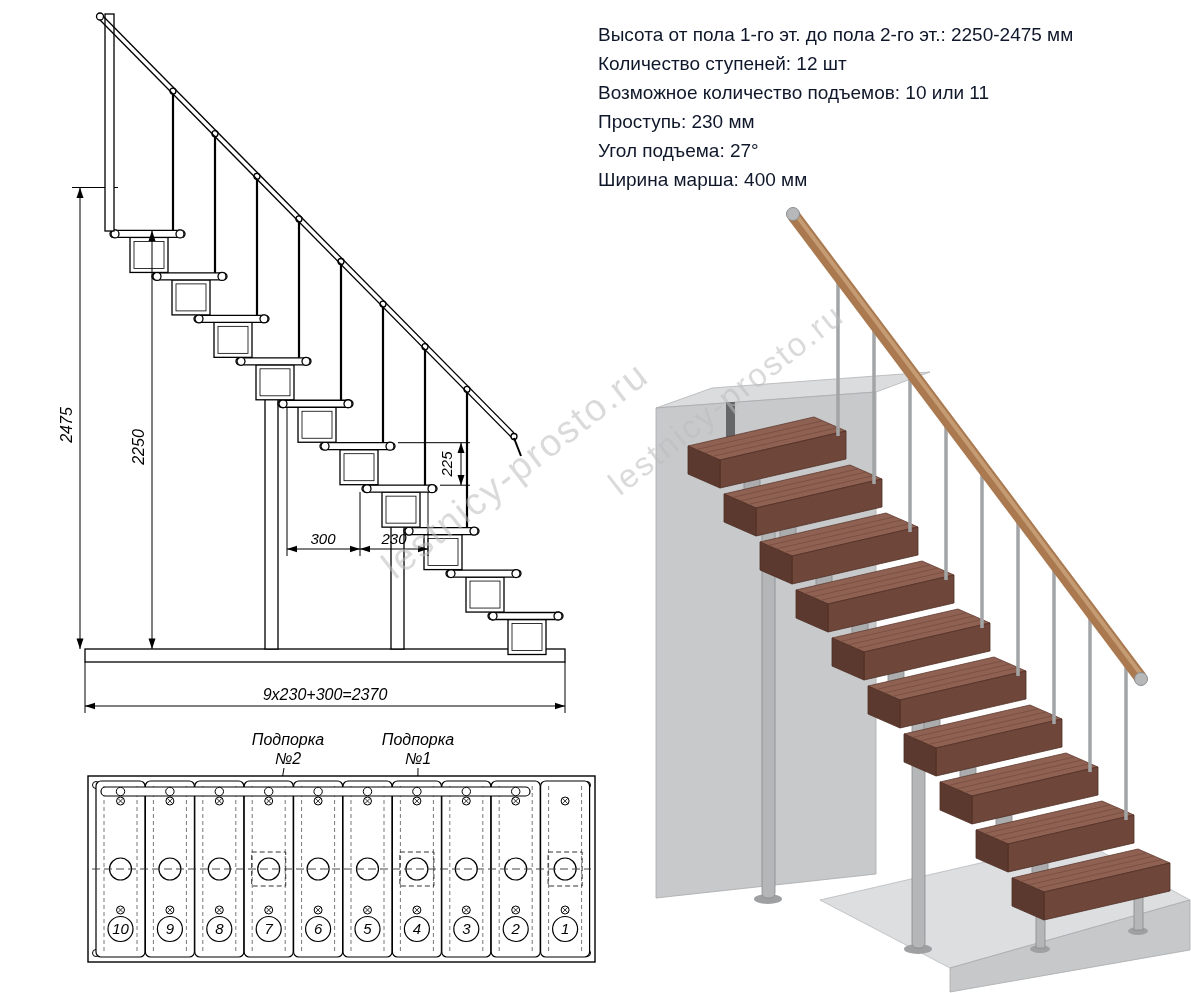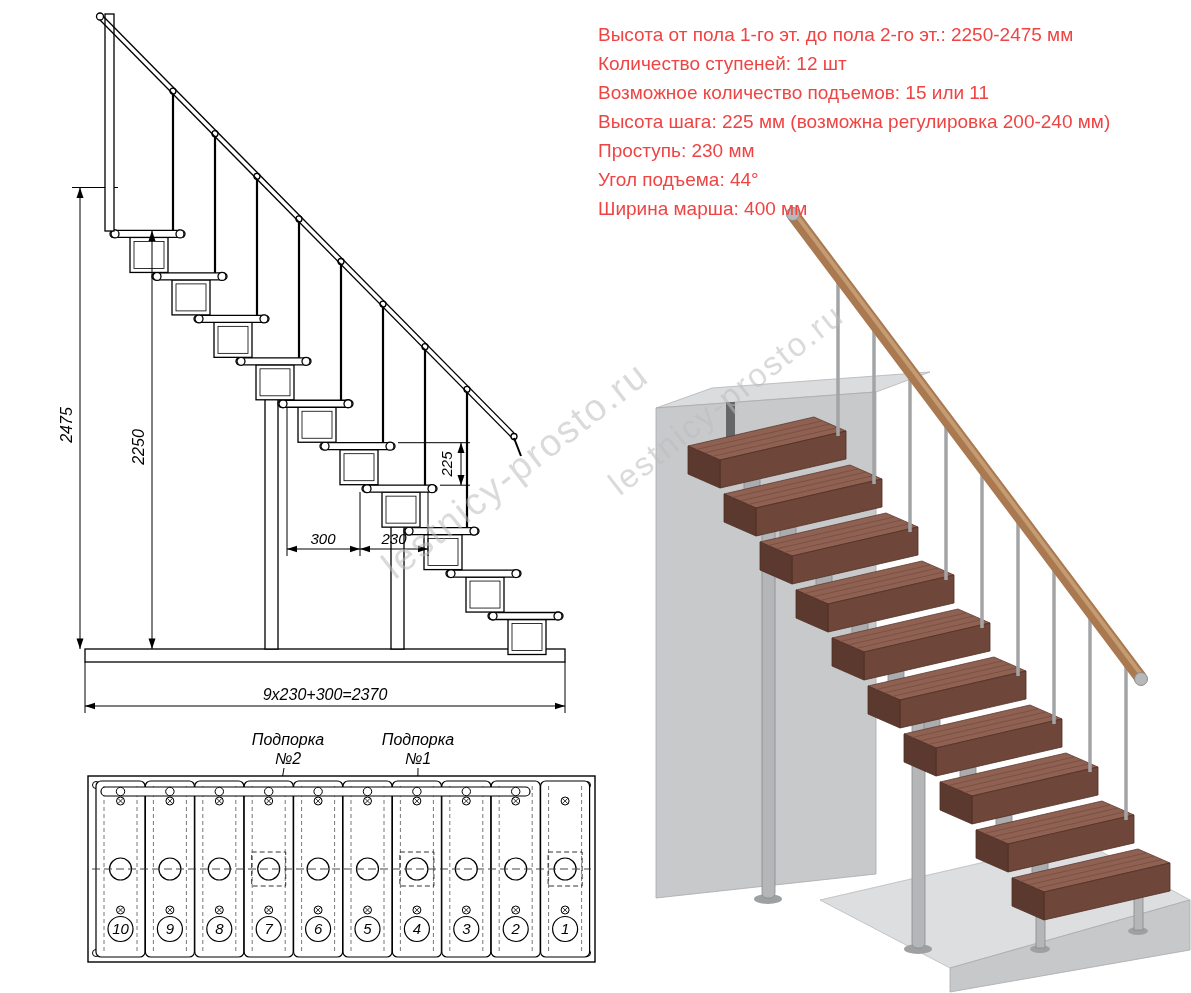--- a/index.html
+++ b/index.html
@@ -1,18 +1,18 @@
 <!DOCTYPE html>
 <html><head>
 <meta charset="utf-8">
 <style>
   html,body{margin:0;padding:0;background:#fff;}
   .page{position:relative;width:1191px;height:993px;background:#fff;overflow:hidden;font-family:"Liberation Sans",sans-serif;}
   .drawing-svg{position:absolute;left:0;top:0;}
-  .specs{position:absolute;left:598px;top:20px;width:585px;font-size:19px;line-height:29px;color:#ef4444;}
+  .specs{position:absolute;left:598px;top:20px;width:585px;font-size:19px;line-height:29px;color:#0f172a;}
   svg text{font-family:"Liberation Sans",sans-serif;fill:#000;}
   .dim{font-style:italic;font-size:16px;text-anchor:middle;}
   .dimS{font-style:italic;font-size:15px;text-anchor:middle;}
   .callout{font-style:italic;font-size:16px;text-anchor:middle;}
   .stepnum{font-style:italic;font-size:15px;text-anchor:middle;}
   .wm{fill:#bdbdbd;opacity:.55;letter-spacing:2px;text-anchor:middle;}
   .ln{fill:#fff;stroke:#000;stroke-width:1.3;}
   .ln2{fill:none;stroke:#000;stroke-width:0.8;}
   .sline{stroke:#000;stroke-width:1.3;fill:none;}
   .tline{stroke:#000;stroke-width:1;fill:none;}
@@ -316,20 +316,19 @@
 
     <g>
       <text class="wm" font-size="38" x="523" y="480" transform="rotate(-38 523 480)">lestnicy-prosto.ru</text>
       <text class="wm" font-size="33" x="733" y="408" transform="rotate(-38 733 408)">lestnicy-prosto.ru</text>
     </g>
   </svg>
 
   <div class="specs">
     <div>Высота от пола 1-го эт. до пола 2-го эт.: 2250-2475 мм</div>
     <div>Количество ступеней: 12 шт</div>
-    <div>Возможное количество подъемов: 15 или 11</div>
-    <div>Высота шага: 225 мм (возможна регулировка 200-240 мм)</div>
+    <div>Возможное количество подъемов: 10 или 11</div>
     <div>Проступь: 230 мм</div>
-    <div>Угол подъема: 44°</div>
+    <div>Угол подъема: 27°</div>
     <div>Ширина марша: 400 мм</div>
   </div>
 
 </div>
 
 </body></html>

